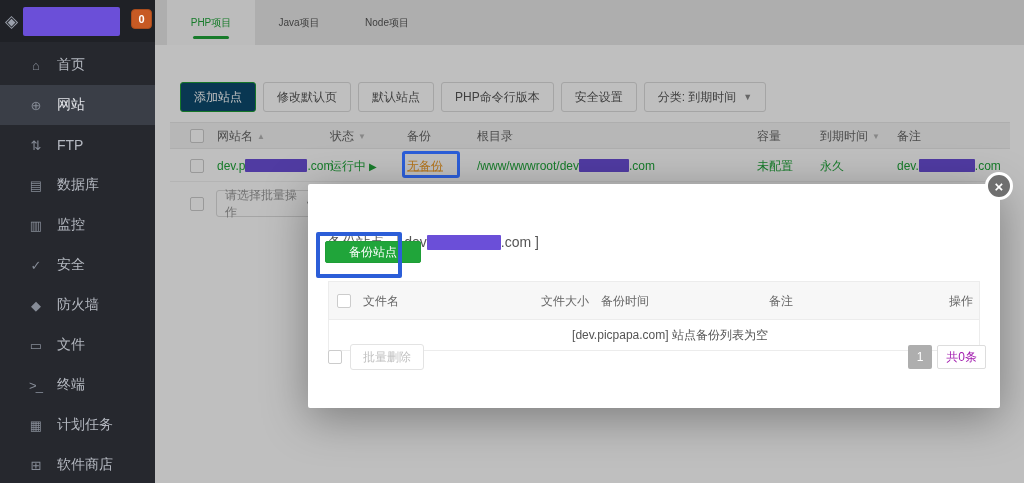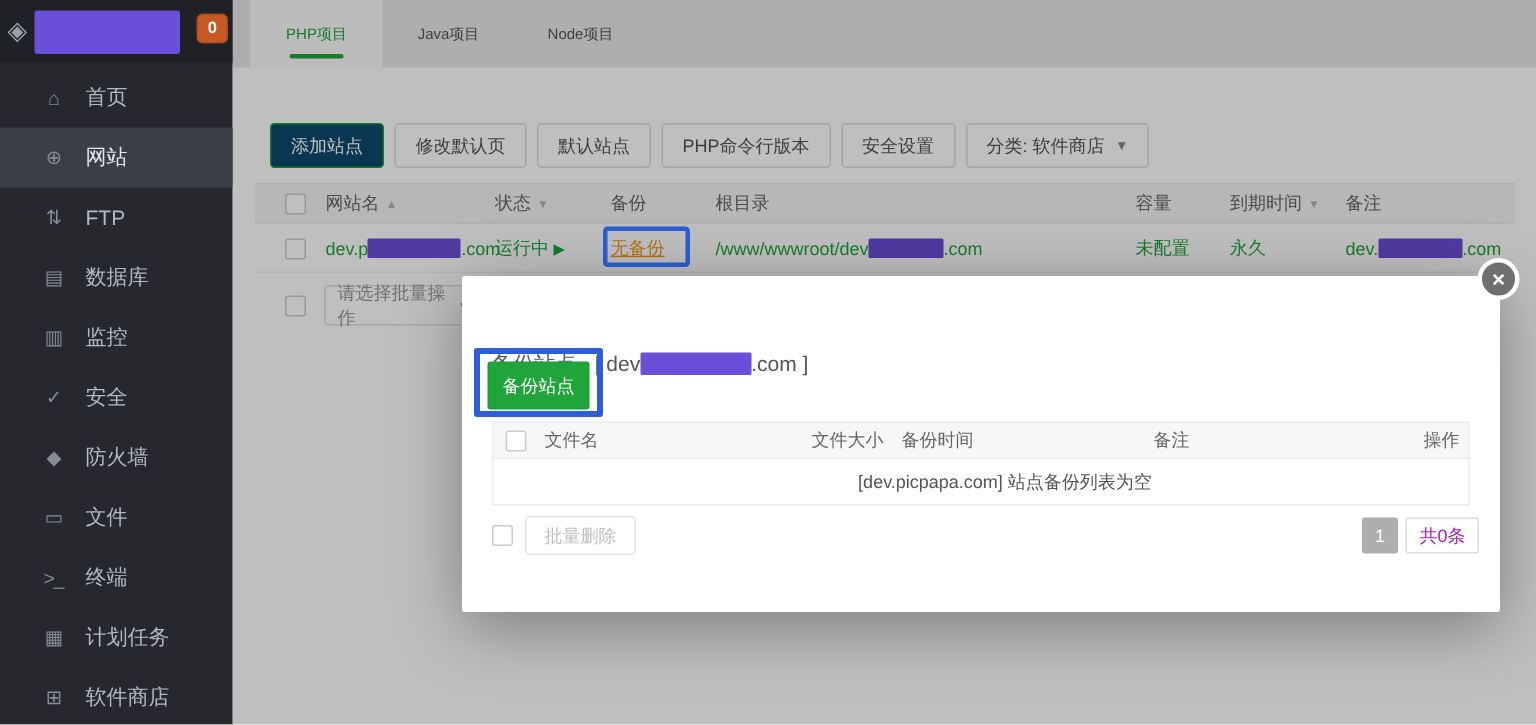--- a/index.html
+++ b/index.html
@@ -63,24 +63,24 @@
   .annot-backup { left:402px; top:151px; width:58px; height:27px; z-index:6; }
   .annot-modalbtn { left:8px; top:48px; width:86px; height:46px; border-width:4px; border-radius:2px; z-index:12; }
 
   
   .modal { position:absolute; left:308px; top:184px; width:692px; height:224px; background:#fff;
     border-radius:2px; box-shadow:0 10px 45px rgba(0,0,0,0.35); z-index:10; }
   .modal-close { position:absolute; top:-12px; right:-13px; width:28px; height:28px; border-radius:50%;
     background:#6f6f6f; border:3px solid #fff; color:#fff; display:flex; align-items:center; justify-content:center;
     font-size:15px; font-weight:bold; cursor:pointer; z-index:13; line-height:1; }
   .modal-title { padding:16px 20px 0; font-size:14px; color:#555;margin-top:34px; }
-  .modal-btn { position:absolute; left:17px; top:57px; height:32px; padding:0 9px; background:#20a53a;
+  .modal-btn { position:absolute; left:17px; top:57px; height:22px; padding:0 23px; background:#20a53a;
     color:#fff; font-size:12px; border:1px solid #1e9e36; border-radius:2px; display:flex; align-items:center; cursor:pointer; }
   .mt { position:absolute; left:20px; width:652px; top:97px; font-size:12px; }
-  .mt-head { position:relative; height:25px; background:#f7f7f7; border:1px solid #ececec; color:#666; }
+  .mt-head { position:relative; height:39px; background:#f7f7f7; border:1px solid #ececec; color:#666; }
   .mcell { position:absolute; top:50%; transform:translateY(-50%); white-space:nowrap; }
   .m-cb{left:8px} .m-file{left:34px} .m-size{left:212px} .m-time{left:272px} .m-note{left:440px} .m-op{right:6px}
   .mt-empty { height:31px; border:1px solid #ececec; border-top:none; display:flex; align-items:center;
     justify-content:center; color:#555;padding-left:32px; }
   .modal-footer { position:absolute; left:20px; width:658px; top:160px; height:26px; }
   .mf-cb { position:absolute; left:0; top:6px; }
   .btn-disabled { position:absolute; left:22px; top:0; height:26px; padding:0 12px; font-size:12px;
     border:1px solid #e3e3e3; border-radius:3px; background:#fff; color:#c0c0c0; display:flex; align-items:center; }
   .page-num { position:absolute; right:54px; top:1px; width:24px; height:24px; background:#aeaeae; color:#fff;
     font-size:12px; display:flex; align-items:center; justify-content:center; border-radius:2px; cursor:pointer; }
@@ -163,21 +163,21 @@
       <div class="tab">Node项目</div>
     </div>
 
     <div class="toolbar">
       <div class="btn green">添加站点</div>
       <div class="btn">修改默认页</div>
       <div class="btn">默认站点</div>
       <div class="btn">PHP命令行版本</div>
       <div class="btn">安全设置</div>
       <div class="btn">
-        <span>分类: 软件商店</span>
+        <span>分类: 到期时间</span>
         <span class="caret">▼</span>
       </div>
     </div>
 
     <div class="tbl-head">
       <span class="cell c-cb cb"></span>
       <span class="cell c-name"><span>网站名</span><span class="sort">▲</span></span>
       <span class="cell c-status"><span>状态</span><span class="sort">▼</span></span>
       <span class="cell c-backup">备份</span>
       <span class="cell c-root">根目录</span>

